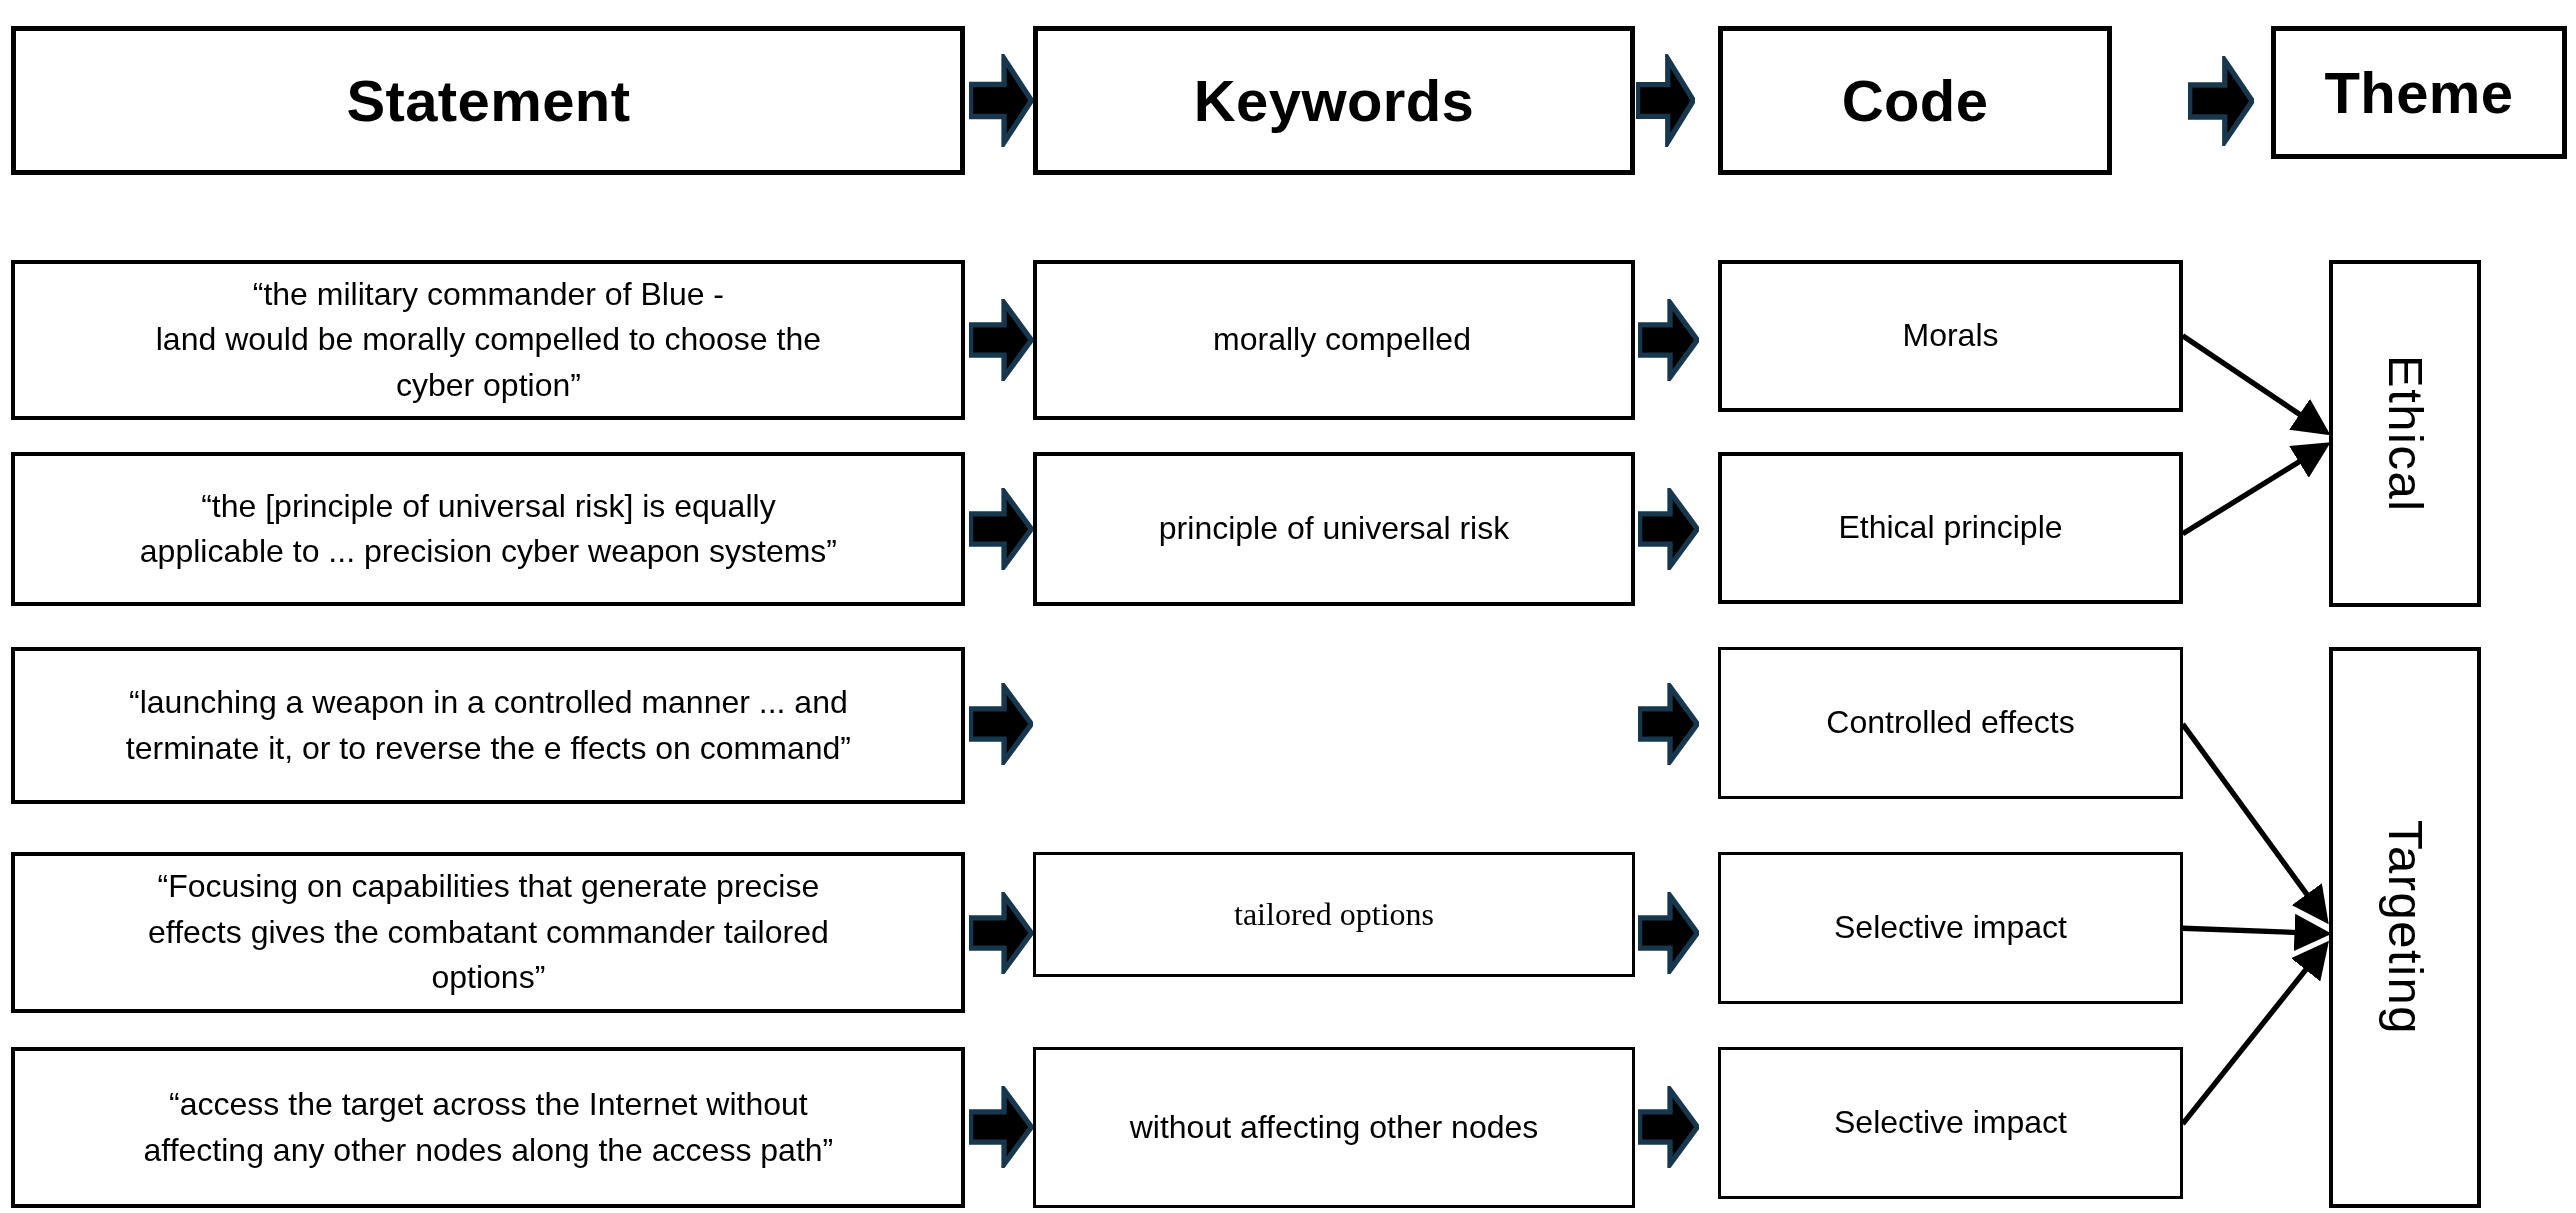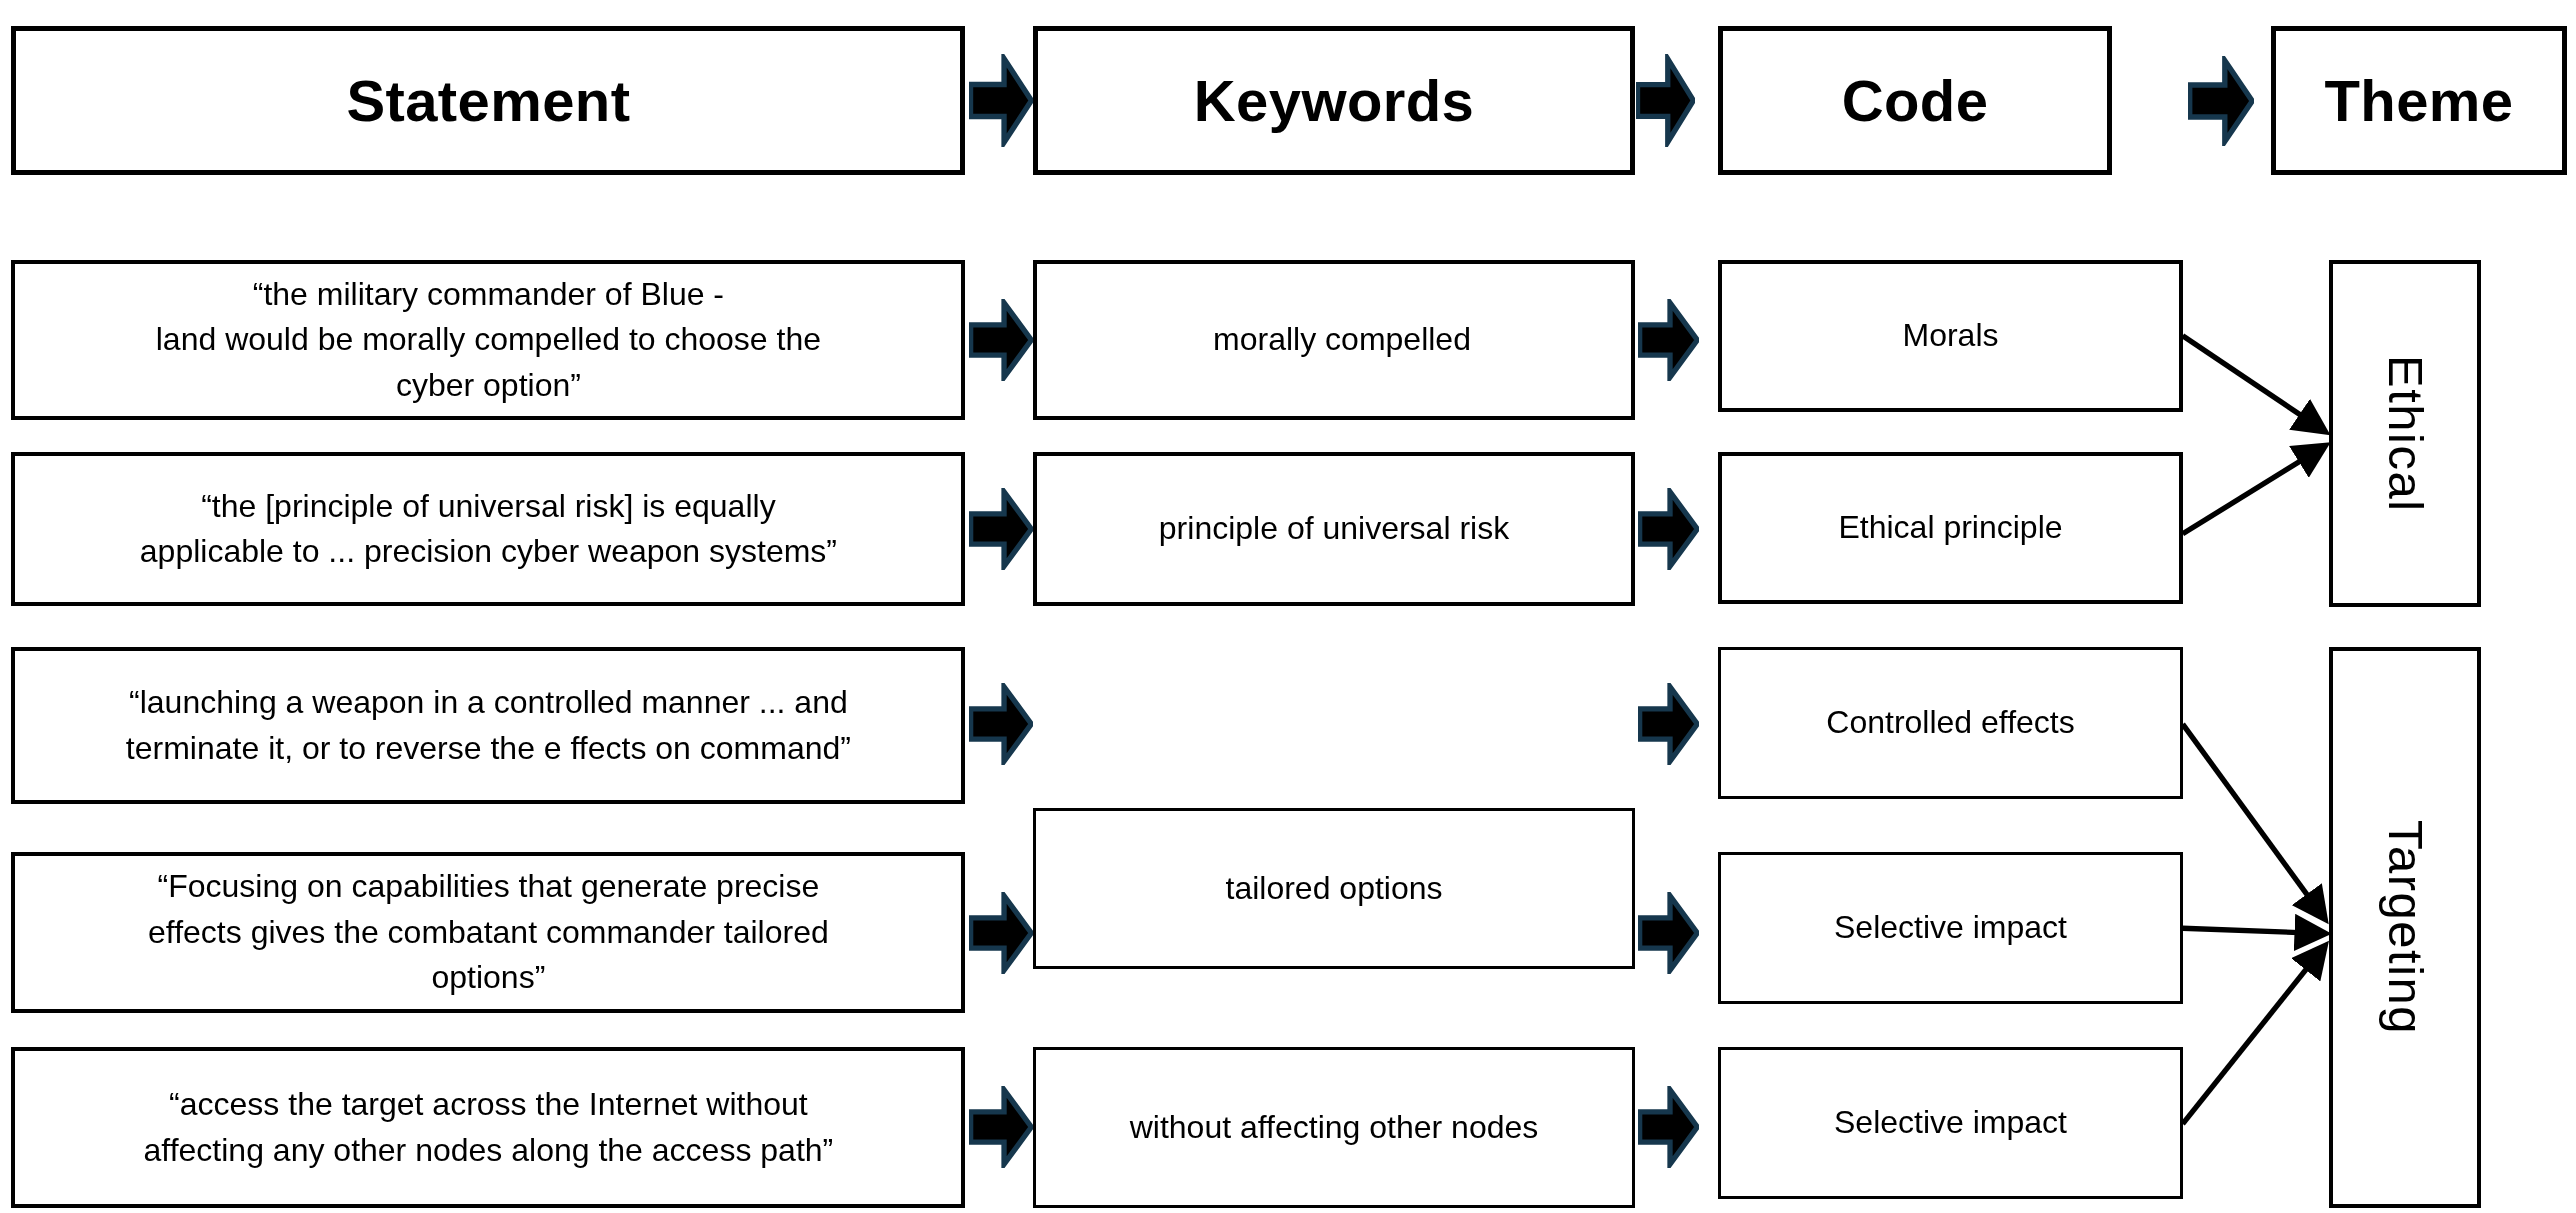--- a/index.html
+++ b/index.html
@@ -103,21 +103,21 @@
   </svg>
 
   <div class="box header-box" style="left:1718px; top:10px; width:394px; height:149px;">
     <span class="header-label">Code</span>
   </div>
 
   <svg class="block-arrow" style="left:2188px; top:40px;" width="66" height="90" viewBox="0 0 86 118">
     <polygon points="2,38 48,38 48,6 84,59 48,112 48,80 2,80" fill="#000000" stroke="#16374d" stroke-width="7" stroke-linejoin="miter"></polygon>
   </svg>
 
-  <div class="box header-box" style="left:2271px; top:10px; width:296px; height:149px;">
+  <div class="box header-box" style="left:2271px; top:10px; width:296px; height:133px;">
     <span class="header-label">Theme</span>
   </div>
 
   <div class="box" style="left:11.4px; top:244px; width:954px; height:160px;">
     <span class="cell-label" style="white-space:pre-line;">“the military commander of Blue  -
 land would be morally compelled to choose the
 cyber option”</span>
   </div>
   <svg class="block-arrow" style="left:969px; top:283px;" width="64" height="82" viewBox="0 0 84 108">
     <polygon points="2,34 46,34 46,5 82,54 46,103 46,74 2,74" fill="#000000" stroke="#16374d" stroke-width="7" stroke-linejoin="miter"></polygon>
@@ -164,21 +164,21 @@
   </div>
 
   <div class="box" style="left:11.4px; top:836px; width:954px; height:161px;">
     <span class="cell-label" style="white-space:pre-line;">“Focusing on capabilities that generate precise
 effects gives the combatant commander tailored
 options”</span>
   </div>
   <svg class="block-arrow" style="left:969px; top:876px;" width="64" height="82" viewBox="0 0 84 108">
     <polygon points="2,34 46,34 46,5 82,54 46,103 46,74 2,74" fill="#000000" stroke="#16374d" stroke-width="7" stroke-linejoin="miter"></polygon>
   </svg>
-  <div class="box thin" style="left:1033px; top:792px; width:602px; height:161px;">
+  <div class="box thin" style="left:1033px; top:836px; width:602px; height:125px;font-family:Liberation Serif, serif;">
     <span class="cell-label" style="white-space:pre-line;">tailored options</span>
   </div>
   <svg class="block-arrow" style="left:1638px; top:876px;" width="61" height="82" viewBox="0 0 80 108">
     <polygon points="2,34 42,34 42,5 78,54 42,103 42,74 2,74" fill="#000000" stroke="#16374d" stroke-width="7" stroke-linejoin="miter"></polygon>
   </svg>
   <div class="box thin" style="left:1718px; top:836px; width:465px; height:152px;">
     <span class="cell-label">Selective impact</span>
   </div>
 
   <div class="box" style="left:11.4px; top:1031px; width:954px; height:161px;">

